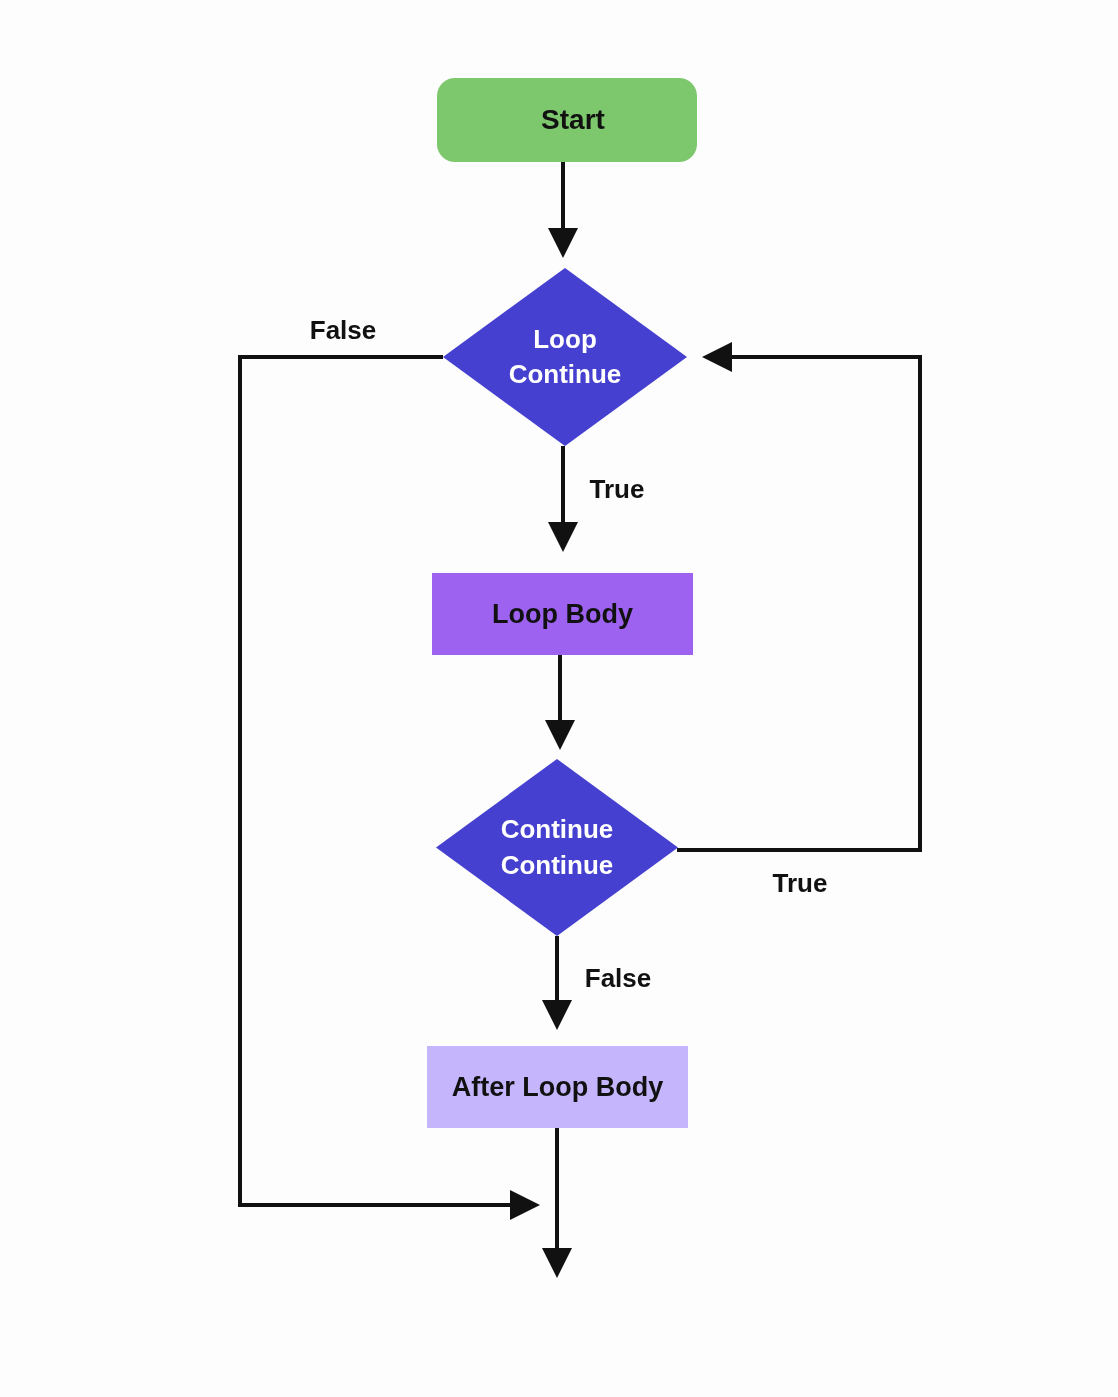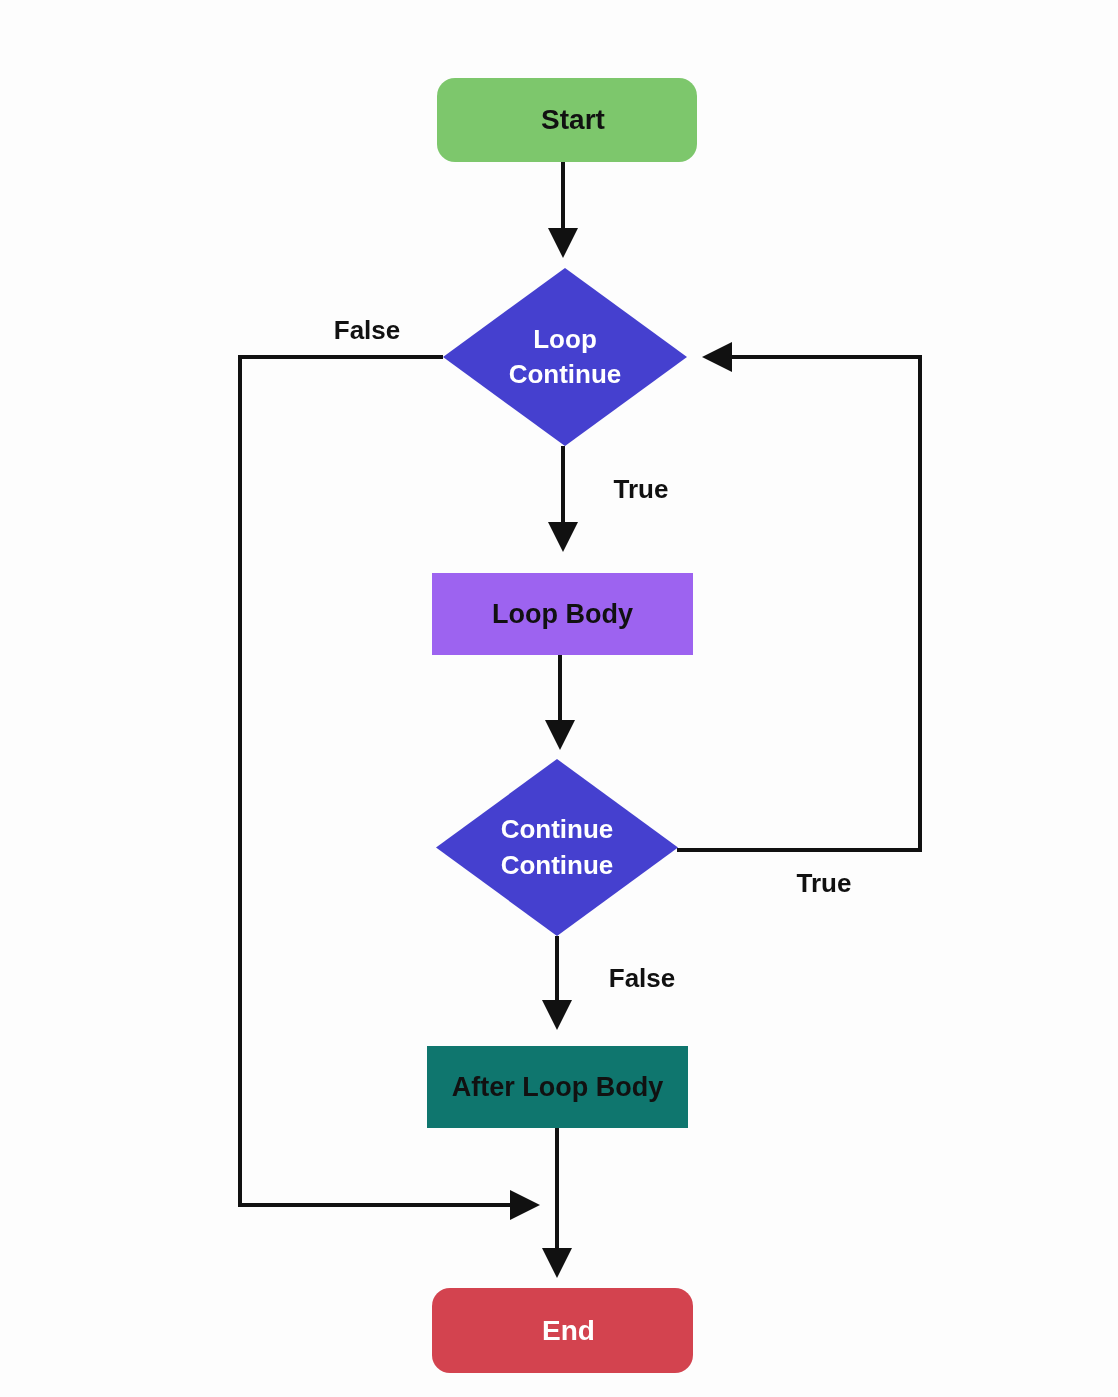--- a/index.html
+++ b/index.html
@@ -62,21 +62,20 @@
   #node-continue-condition { left: 436px; top: 759px; width: 242px; height: 177px; }
   #node-after-loop-body { left: 427px; top: 1046px; width: 261px; height: 82px; }
   #node-end            { left: 432px; top: 1288px; width: 261px; height: 85px; }
   .edge-label {
     position: absolute;
     transform: translate(-50%, -50%);
     font-size: 26px;
     font-weight: 700;
     color: #111111;
     white-space: nowrap;
-    margin-left: 24px;
   }
   #label-false-top    { left: 343px; top: 330px; }
   #label-true-top     { left: 617px; top: 489px; }
   #label-true-right   { left: 800px; top: 883px; }
   #label-false-bottom { left: 618px; top: 978px; }
 </style>
 </head>
 <body>
 
 <div class="canvas" style="background: rgb(253, 253, 253);">
@@ -114,26 +113,23 @@
   </div>
 
   <div class="node process" id="node-loop-body" style="background: rgb(157, 99, 240); color: rgb(17, 17, 17);">
     <span>Loop Body</span>
   </div>
 
   <div class="node decision" id="node-continue-condition" style="background: rgb(69, 64, 207); color: rgb(255, 255, 255);">
     <span class="inner">Continue Continue</span>
   </div>
 
-  <div class="node process" id="node-after-loop-body" style="background: #0f766e; color: rgb(17, 17, 17);">
+  <div class="node process" id="node-after-loop-body" style="background: #c4b5fd; color: rgb(17, 17, 17);">
     <span>After Loop Body</span>
   </div>
 
-  <div class="node terminator" id="node-end" style="background: rgb(211, 67, 79); color: rgb(255, 255, 255);">
-    <span>End</span>
-  </div>
 
   <div class="edge-label" id="label-false-top">False</div>
   <div class="edge-label" id="label-true-top">True</div>
   <div class="edge-label" id="label-true-right">True</div>
   <div class="edge-label" id="label-false-bottom">False</div>
 
 </div>
 
 </body></html>

